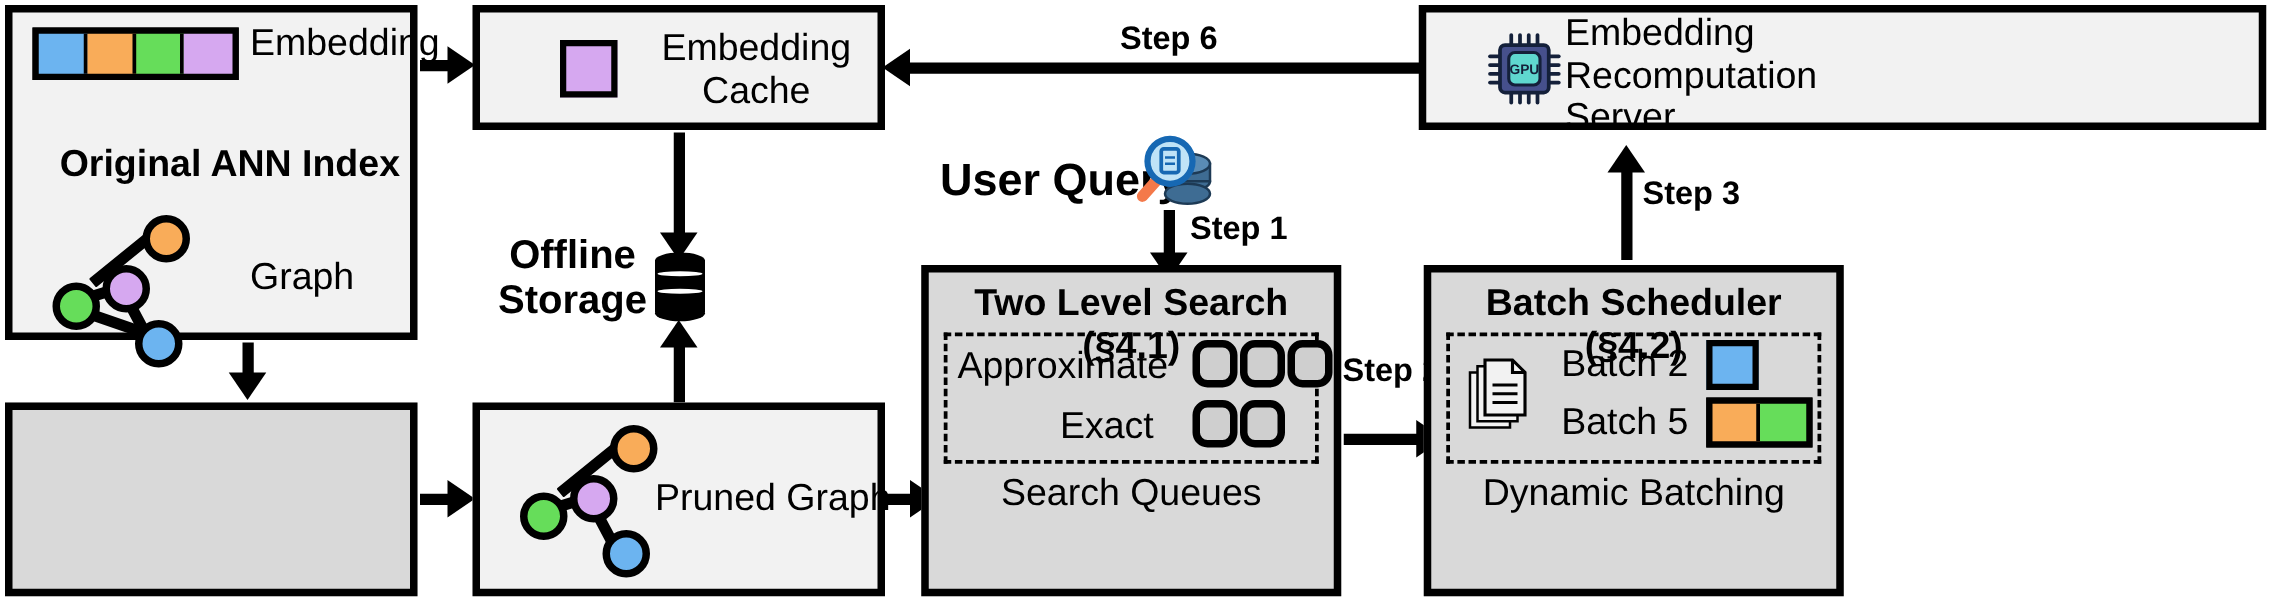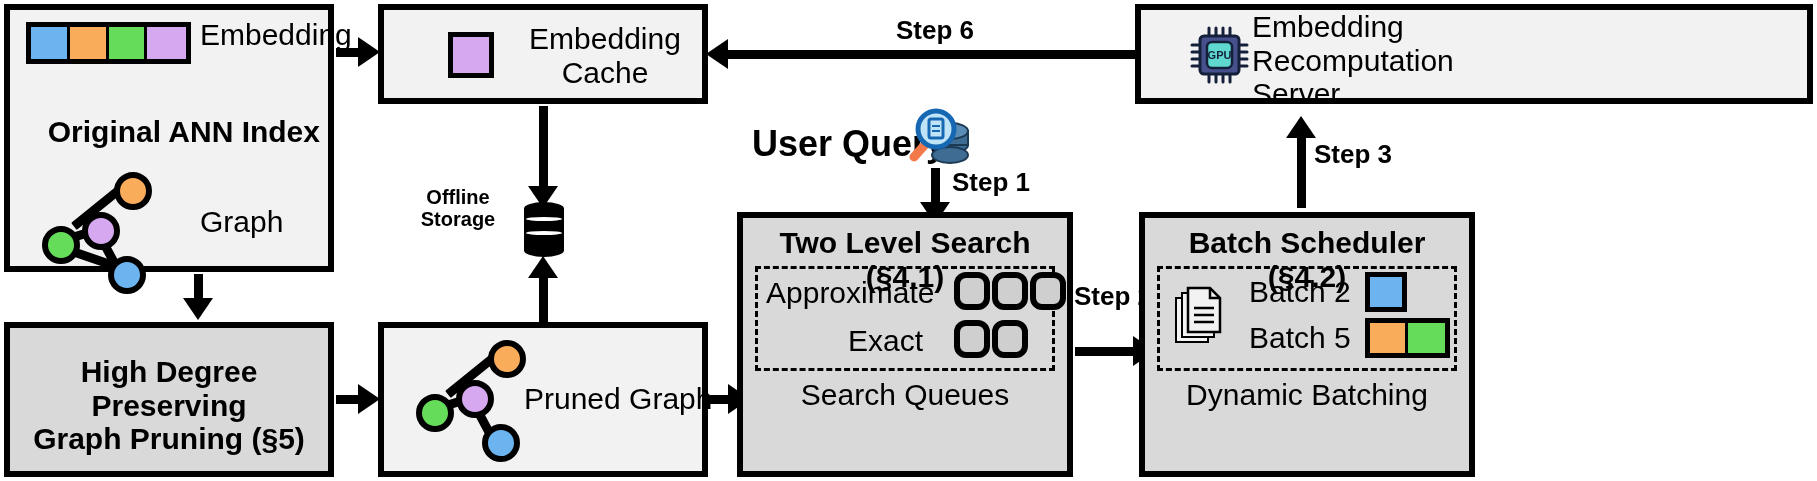--- a/index.html
+++ b/index.html
@@ -70,37 +70,35 @@
   <div class="chip" style="position:absolute;left:448px;top:32px;width:46px;height:46px;background:#d6a8f0;"></div>
   <div class="lbl ctr" style="left:510px;top:22px;width:190px;font-size:30px;">Embedding
 Cache</div>
 
   <div class="arrow-line" style="left:336px;top:48px;width:24px;height:9px;"></div>
   <div class="arrow-head ah-right" style="left:358px;top:37px;"></div>
 
   <div class="arrow-line" style="left:539px;top:106px;width:9px;height:82px;"></div>
   <div class="arrow-head ah-down" style="left:528px;top:186px;"></div>
 
-  <div class="lbl ctr" style="left:398px;top:186px;width:120px;font-size:20px;font-weight:bold;">Offline
+  <div class="lbl ctr" style="left:398px;top:186px;width:120px;font-size:32px;font-weight:bold;">Offline
 Storage</div>
 
   <div class="db" style="left:524px;top:202px;width:40px;height:54px;">
     <div class="body" style="top:6px;height:42px;"></div>
     <div class="band" style="top:0px;"></div>
     <div class="band" style="top:42px;"></div>
     <div style="position:absolute;left:2px;top:15px;width:36px;height:4px;background:#fff;border-radius:50%;"></div>
     <div style="position:absolute;left:2px;top:29px;width:36px;height:4px;background:#fff;border-radius:50%;"></div>
   </div>
 
   <div class="arrow-line" style="left:539px;top:272px;width:9px;height:50px;"></div>
   <div class="arrow-head ah-up" style="left:528px;top:256px;"></div>
 
   <div class="box gray" style="left:4px;top:322px;width:330px;height:155px;"></div>
-  <div class="lbl ctr bold" style="left:10px;top:355px;width:318px;font-size:30px;">High Degree Preserving
-Graph Pruning (§5)</div>
 
   <div class="arrow-line" style="left:194px;top:274px;width:9px;height:26px;"></div>
   <div class="arrow-head ah-down" style="left:183px;top:298px;"></div>
 
   <div class="arrow-line" style="left:336px;top:395px;width:24px;height:9px;"></div>
   <div class="arrow-head ah-right" style="left:358px;top:384px;"></div>
 
   <div class="box" style="left:378px;top:322px;width:330px;height:155px;"></div>
 
   <div style="position:absolute;left:412px;top:336px;width:120px;height:110px;">

